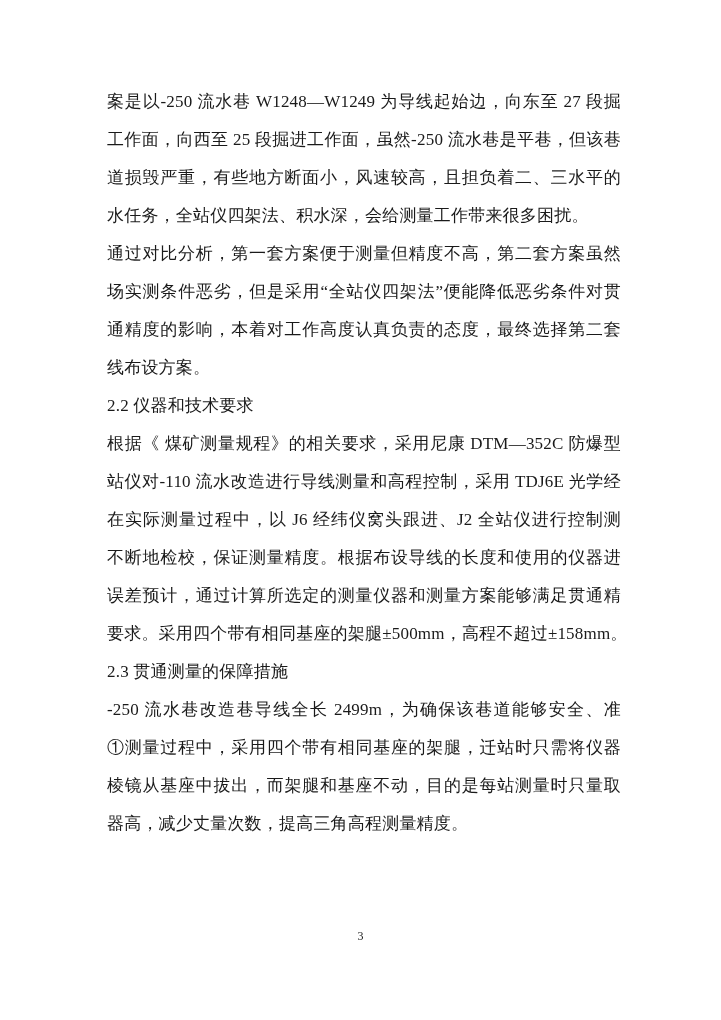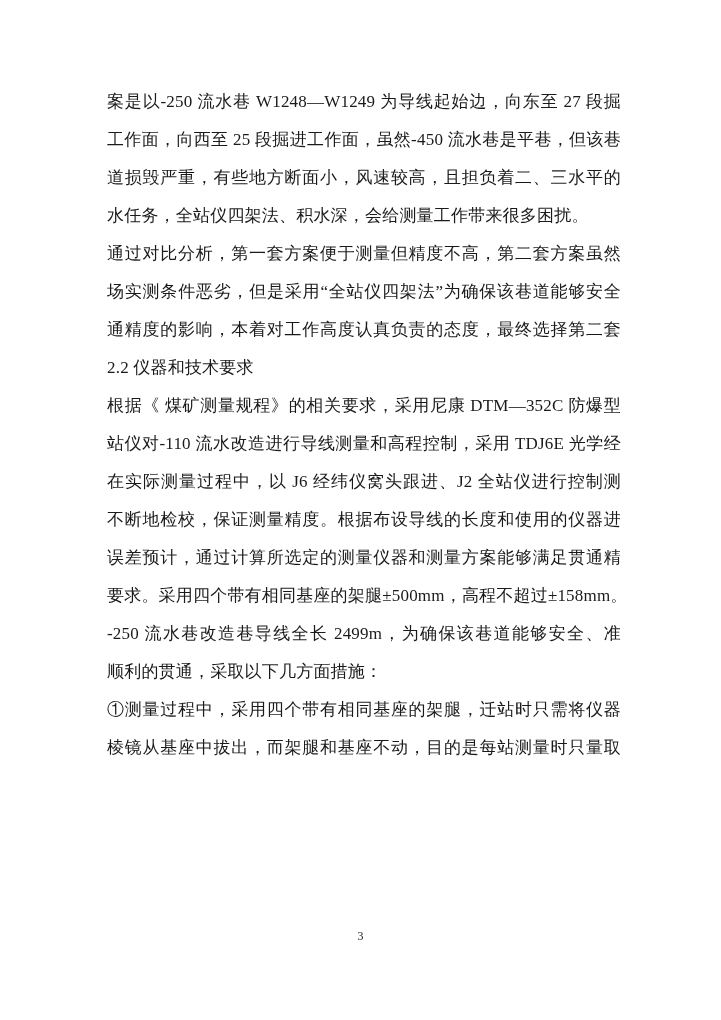--- a/index.html
+++ b/index.html
@@ -54,55 +54,59 @@
 </style>
 </head>
 <body>
 
 <div class="page">
 
   <div class="text-block">
 
     <div class="block">
       <div class="line fill">案是以-250 流水巷 W1248—W1249 为导线起始边，向东至 27 段掘进</div>
-      <div class="line fill">工作面，向西至 25 段掘进工作面，虽然-450 流水巷是平巷，但该巷</div>
+      <div class="line fill">工作面，向西至 25 段掘进工作面，虽然-250 流水巷是平巷，但该巷</div>
       <div class="line fill">道损毁严重，有些地方断面小，风速较高，且担负着二、三水平的排</div>
       <div class="line">水任务，全站仪四架法、积水深，会给测量工作带来很多困扰。</div>
     </div>
 
     <div class="block">
       <div class="line fill">通过对比分析，第一套方案便于测量但精度不高，第二套方案虽然现</div>
-      <div class="line fill">场实测条件恶劣，但是采用“全站仪四架法”为确保该巷道能够安全</div>
+      <div class="line fill">场实测条件恶劣，但是采用“全站仪四架法”便能降低恶劣条件对贯</div>
       <div class="line fill">通精度的影响，本着对工作高度认真负责的态度，最终选择第二套导</div>
+      <div class="line">线布设方案。</div>
     </div>
 
     <div class="block">
       <div class="line heading">2.2 仪器和技术要求</div>
     </div>
 
     <div class="block">
       <div class="line fill">根据《 煤矿测量规程》的相关要求，采用尼康 DTM—352C 防爆型全</div>
       <div class="line fill">站仪对-110 流水改造进行导线测量和高程控制，采用 TDJ6E 光学经</div>
     </div>
 
     <div class="block">
       <div class="line fill">在实际测量过程中，以 J6 经纬仪窝头跟进、J2 全站仪进行控制测量，</div>
       <div class="line fill">不断地检校，保证测量精度。根据布设导线的长度和使用的仪器进行</div>
       <div class="line fill">误差预计，通过计算所选定的测量仪器和测量方案能够满足贯通精度</div>
       <div class="line">要求。采用四个带有相同基座的架腿±500mm，高程不超过±158mm。</div>
     </div>
 
+    <div class="block">
+      <div class="line heading">2.3 贯通测量的保障措施</div>
+    </div>
 
     <div class="block">
       <div class="line fill">-250 流水巷改造巷导线全长 2499m，为确保该巷道能够安全、准确、</div>
-      <div class="line">顺利的贯通，采取以下几方面措施：</div>
     </div>
 
     <div class="block">
       <div class="line fill">①测量过程中，采用四个带有相同基座的架腿，迁站时只需将仪器或</div>
       <div class="line fill">棱镜从基座中拔出，而架腿和基座不动，目的是每站测量时只量取仪</div>
+      <div class="line">器高，减少丈量次数，提高三角高程测量精度。</div>
     </div>
 
   </div>
 
   <div class="page-number">3</div>
 
 </div>
 
 </body></html>

